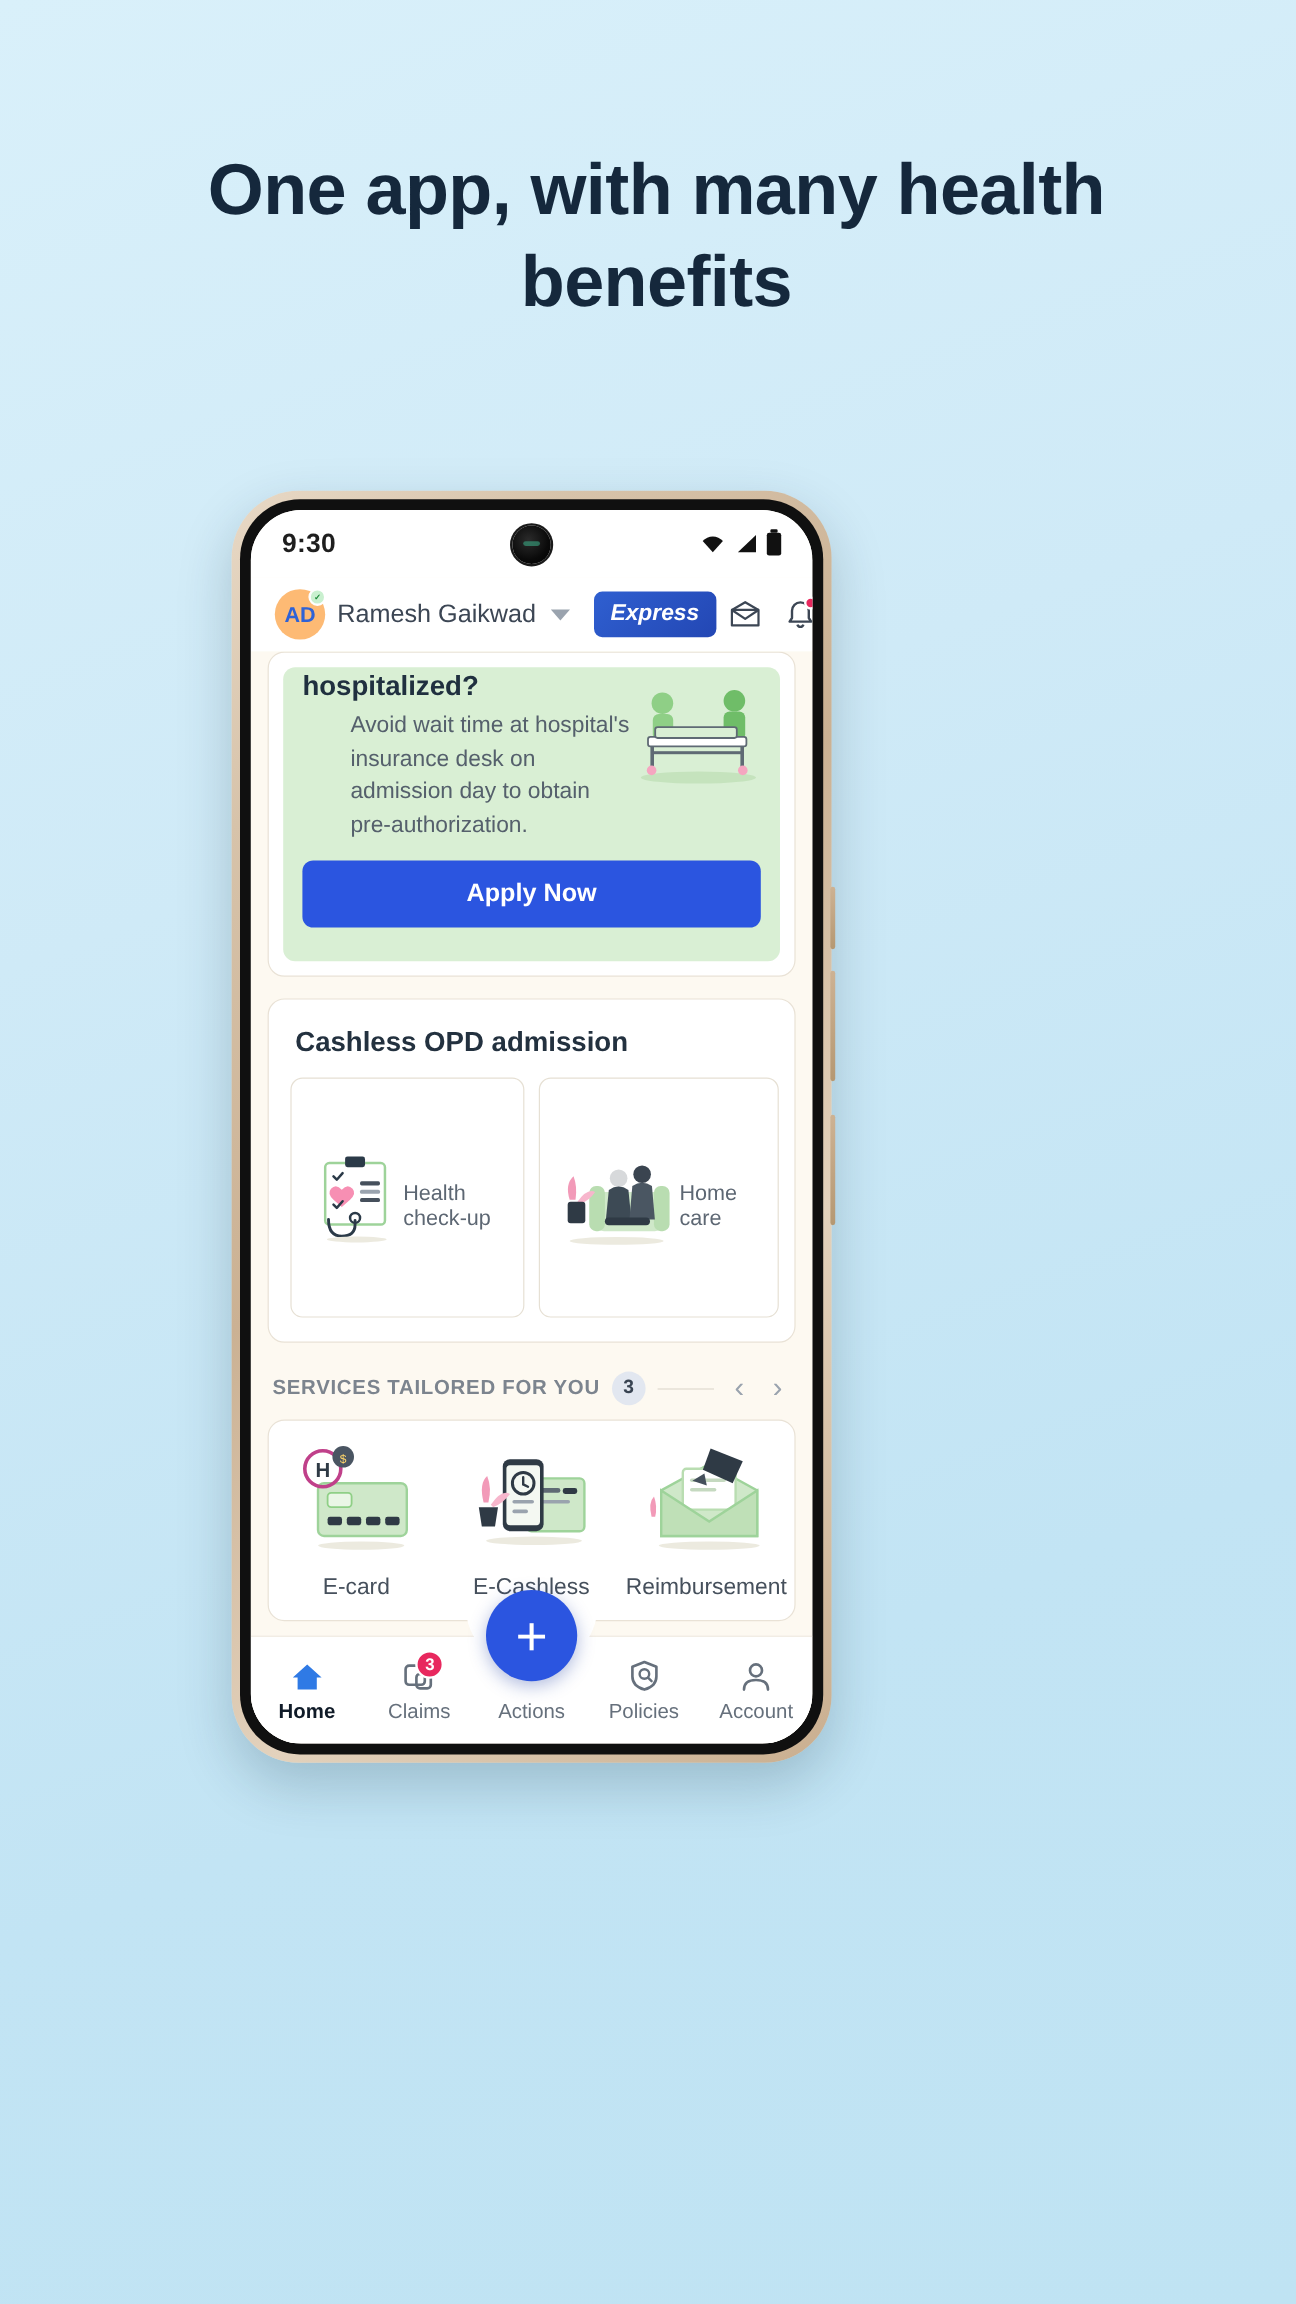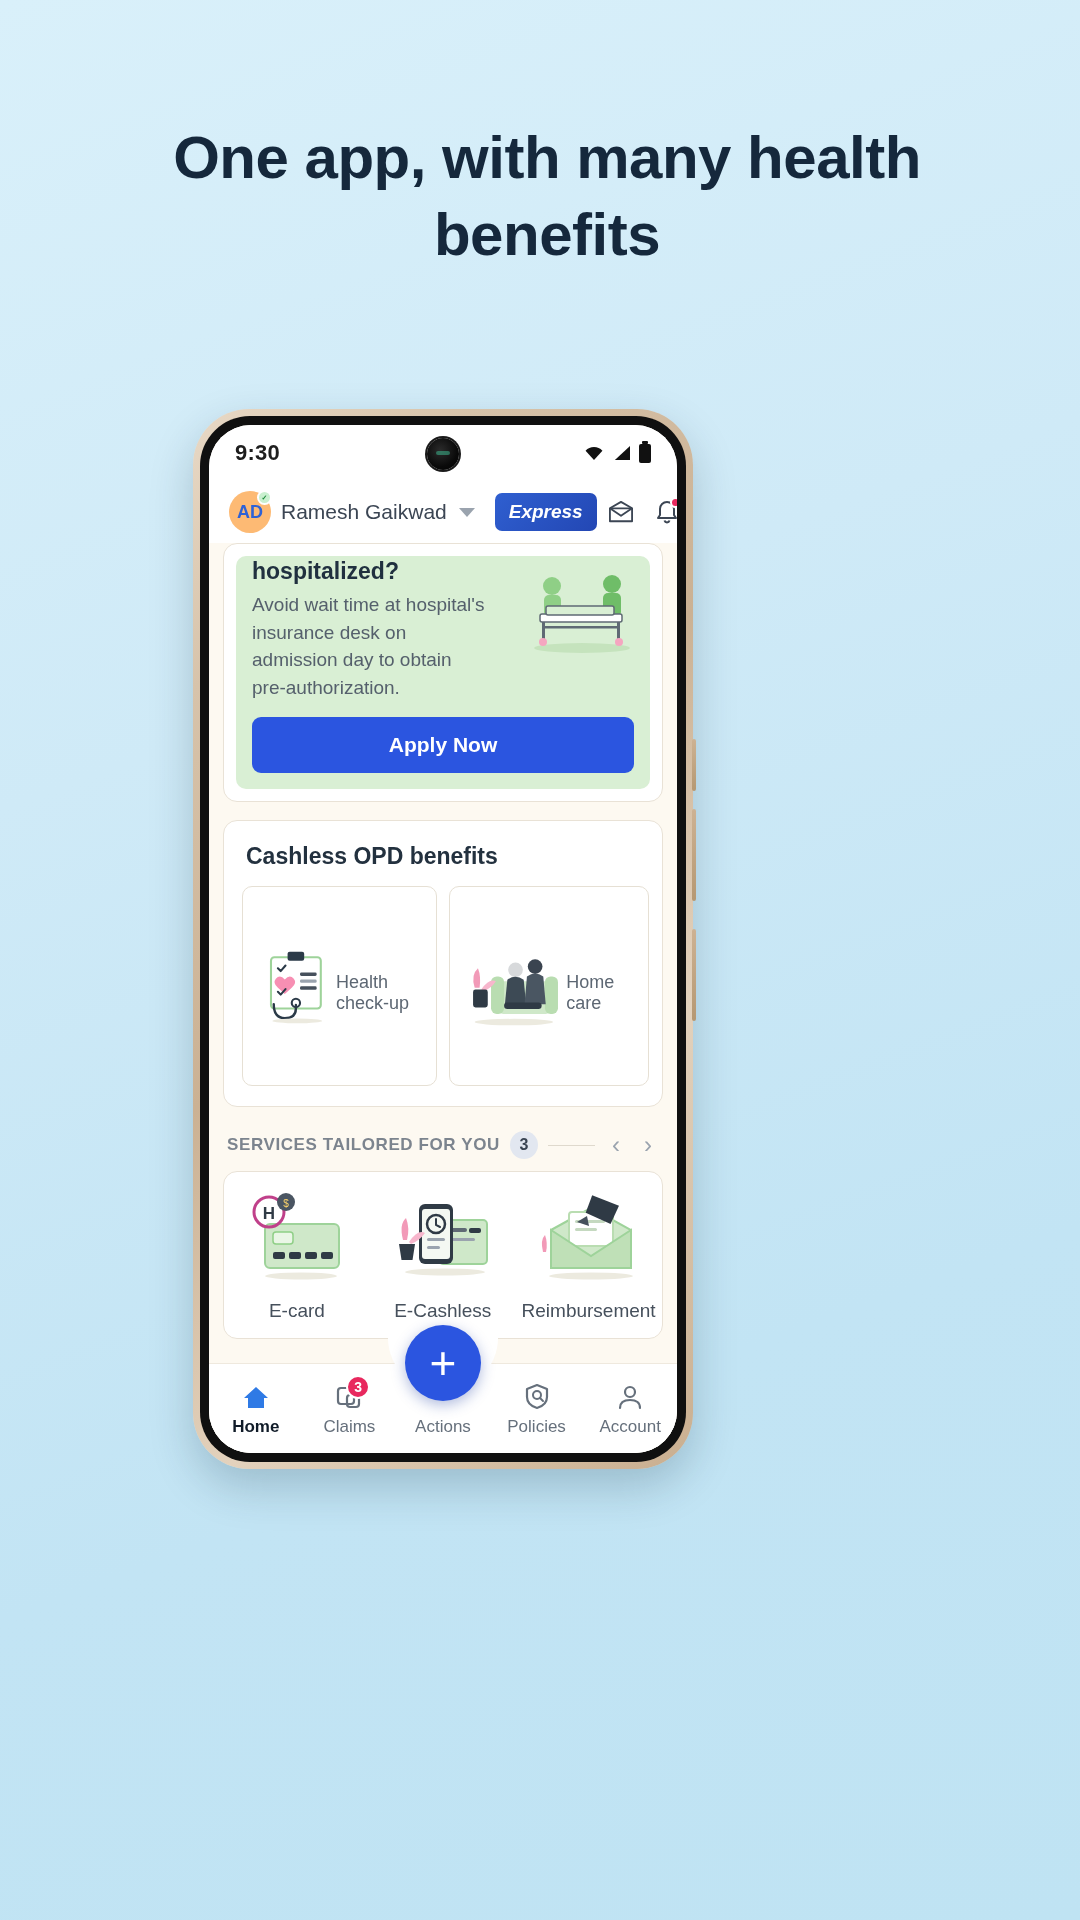--- a/index.html
+++ b/index.html
@@ -135,32 +135,33 @@
     border:1px solid #e9e2d6;
     border-radius:14px;
     margin: 0 14px 18px 14px;
   }
 
   
   .promo-wrap { padding: 12px; }
   .promo {
     background:#d9efd4;
     border-radius:10px;
-    padding: 14px 16px 16px 16px;
+    padding: 14px 16px 28px 16px;
     position: relative;
     overflow:hidden;
   }
   .promo-title {
     font-size:23px; font-weight:bold; color:#20303f;
     margin-bottom:6px;
     margin-top:-12px;
   }
   .promo-body {
     font-size:19px; color:#55606c; line-height:1.45;
     width: 62%;
+    margin-left: 40px;
   }
   .promo-illus { position:absolute; right:10px; top:8px; width:120px; height:92px; }
   .apply-btn {
     margin-top:16px;
     background:#2b55e0;
     color:#fff; font-size:21px; font-weight:bold;
     text-align:center;
     padding:16px 0;
     border-radius:9px;
   }
@@ -322,21 +323,21 @@
                 <rect x="24" y="62" width="74" height="2.5" fill="#5f6a74"></rect>
                 <circle cx="23" cy="78" r="4" fill="#f5a6c0"></circle>
                 <circle cx="99" cy="78" r="4" fill="#f5a6c0"></circle>
               </svg>
               <div class="apply-btn">Apply Now</div>
             </div>
           </div>
         </div>
 
         <div class="card">
-          <div class="opd-title">Cashless OPD benefits</div>
+          <div class="opd-title">Cashless OPD admission</div>
           <div class="opd-tiles">
 
             <div class="opd-tile">
               <svg width="120" height="110" viewBox="0 0 120 110">
                 <rect x="26" y="12" width="72" height="74" rx="5" fill="#fff" stroke="#9ed39a" stroke-width="3"></rect>
                 <rect x="50" y="4" width="24" height="13" rx="3" fill="#2b3a48"></rect>
                 <path d="M46 44 q-7 -8 -13 -1 q-5 6 3 13 l10 9 l10 -9 q8 -7 3 -13 q-6 -7 -13 1 z" fill="#f78fb3"></path>
                 <rect x="68" y="34" width="24" height="5" rx="2" fill="#46505c"></rect>
                 <rect x="68" y="44" width="24" height="5" rx="2" fill="#9aa3ae"></rect>
                 <rect x="68" y="54" width="24" height="5" rx="2" fill="#46505c"></rect>

